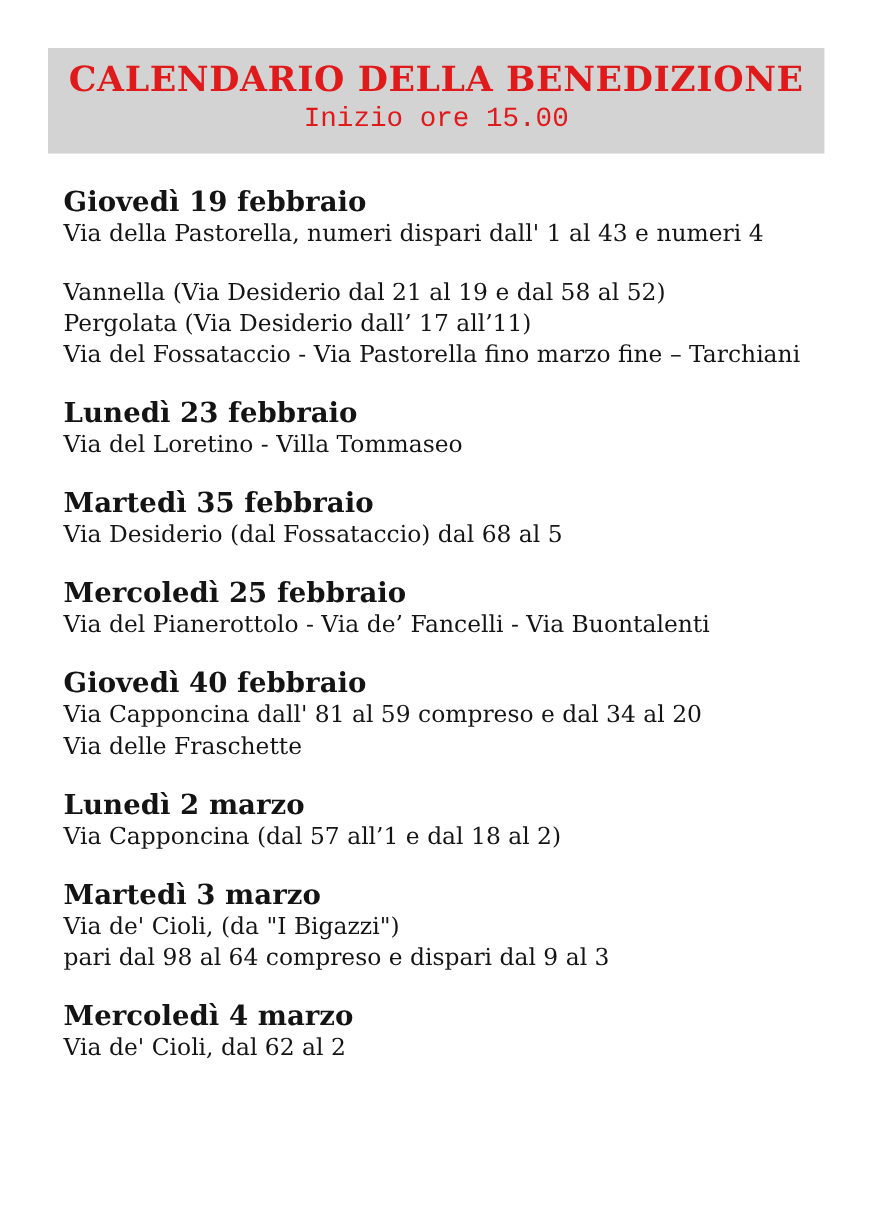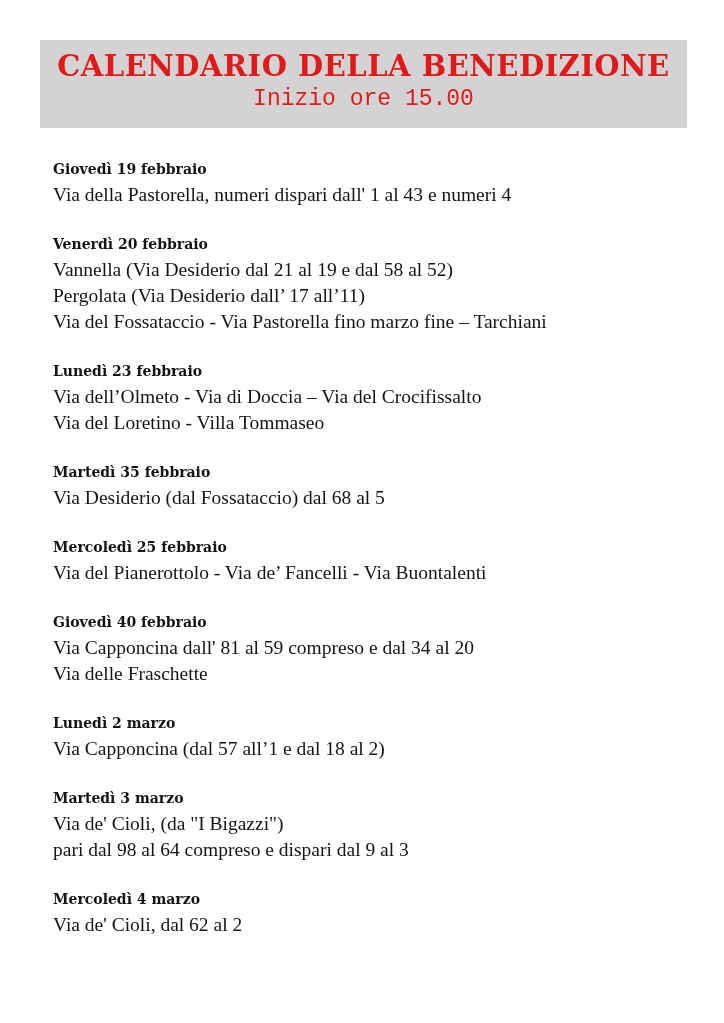--- a/index.html
+++ b/index.html
@@ -40,57 +40,54 @@
   }
   .schedule {
     position: absolute;
     left: 53px;
     top: 156px;
     width: 640px;
   }
   .section { margin-bottom: 23px; }
   .date-heading {
     font-weight: bold;
-    font-size: 14px;
+    font-size: 23px;
     line-height: 26px;
   }
   .street-line {
     font-size: 19.5px;
     line-height: 26px;
     white-space: nowrap;
-    font-family: Liberation Serif, serif;
   }
 </style>
 </head>
 <body>
 
 <div class="page">
 
   <div class="header-box">
     <div class="page-title">CALENDARIO DELLA BENEDIZIONE</div>
     <div class="page-subtitle">Inizio ore 15.00</div>
   </div>
 
   <div class="schedule">
 
     <div class="section">
       <div class="date-heading">Giovedì 19 febbraio</div>
       <div class="street-line">Via della Pastorella, numeri dispari dall' 1 al 43 e numeri 4</div>
     </div>
 
     <div class="section">
-      <div class="date-heading">Venerdì 20 febbraio</div>
       <div class="street-line">Vannella (Via Desiderio dal 21 al 19 e dal 58 al 52)</div>
       <div class="street-line">Pergolata (Via Desiderio dall’ 17 all’11)</div>
       <div class="street-line">Via del Fossataccio - Via Pastorella fino marzo fine – Tarchiani</div>
     </div>
 
     <div class="section">
       <div class="date-heading">Lunedì 23 febbraio</div>
-      <div class="street-line">Via dell’Olmeto - Via di Doccia – Via del Crocifissalto</div>
       <div class="street-line">Via del Loretino - Villa Tommaseo</div>
     </div>
 
     <div class="section">
       <div class="date-heading">Martedì 35 febbraio</div>
       <div class="street-line">Via Desiderio (dal Fossataccio) dal 68 al 5</div>
     </div>
 
     <div class="section">
       <div class="date-heading">Mercoledì 25 febbraio</div>

